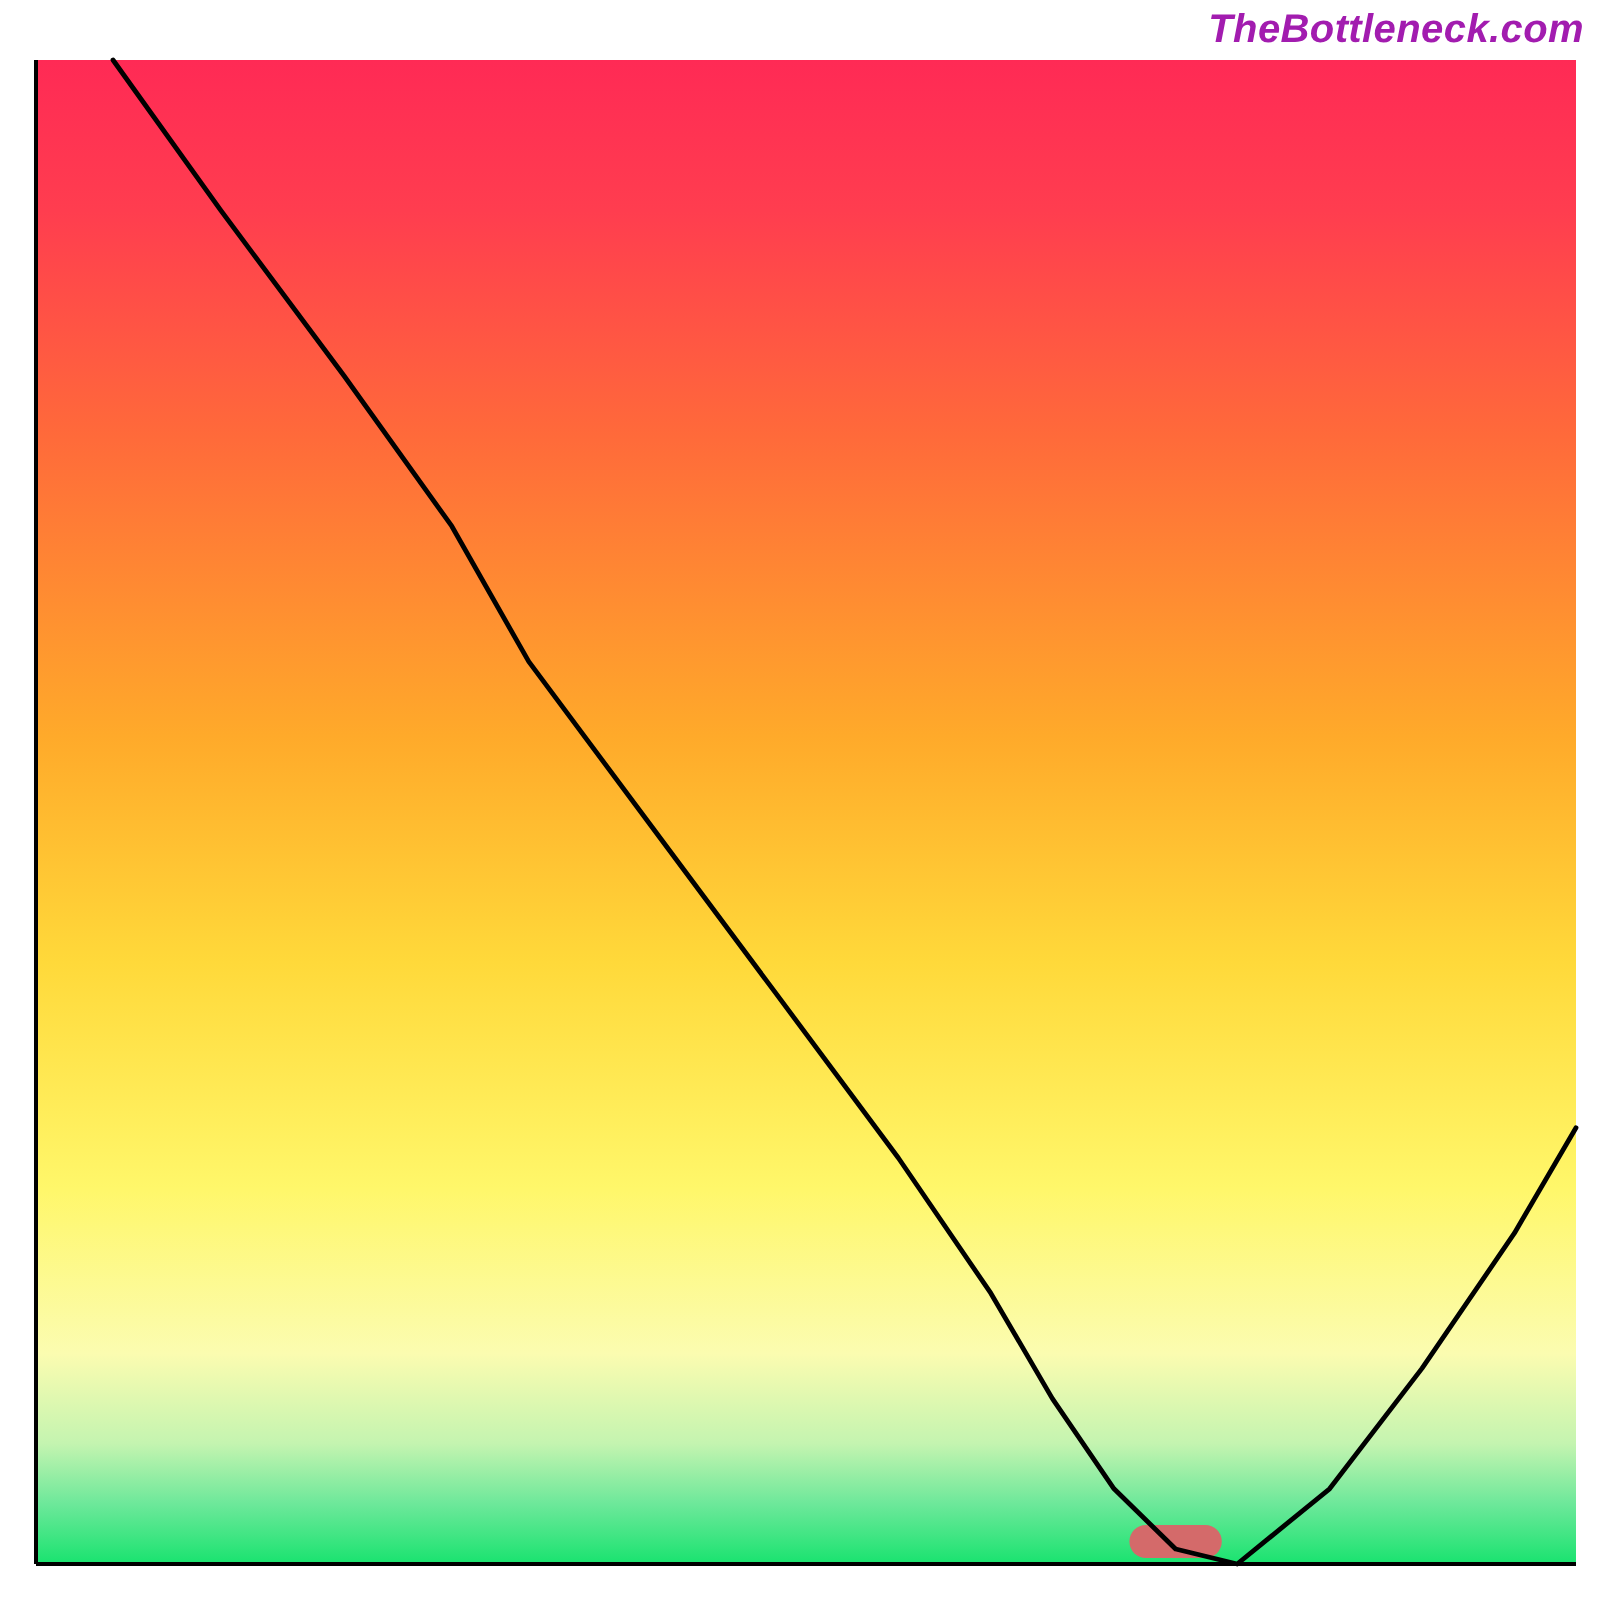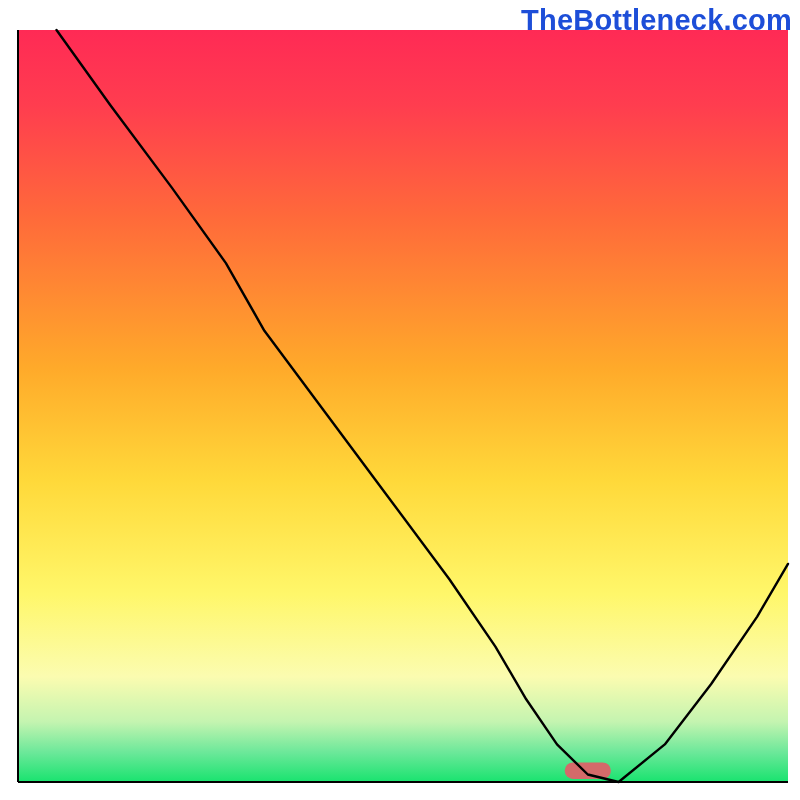--- a/index.html
+++ b/index.html
@@ -12,24 +12,25 @@
   }
   .container {
     position: relative;
     width: 800px;
     height: 800px;
   }
   .watermark {
     position: absolute;
     top: 4px;
     right: 8px;
-    font-size: 29px;
+    font-size: 20px;
     font-weight: 600;
-    color: #1d4ed8;
+    color: #a21caf;
     letter-spacing: 0.2px;
+    font-style: italic;
   }
   svg { display: block; }
 </style>
 </head>
 <body>
 
 <div class="container">
   <div class="watermark">TheBottleneck.com</div>
   <svg id="chart-svg" width="800" height="800" viewBox="0 0 800 800">
       <defs>

